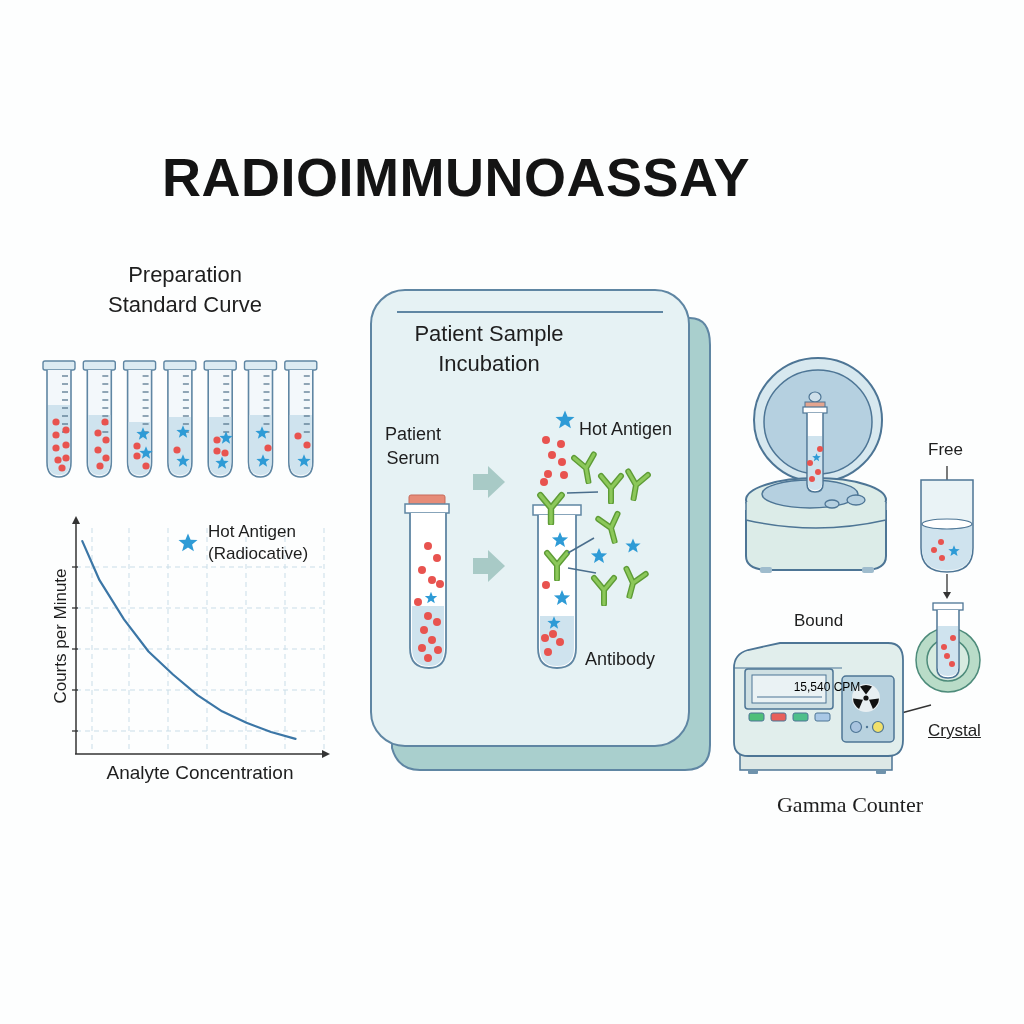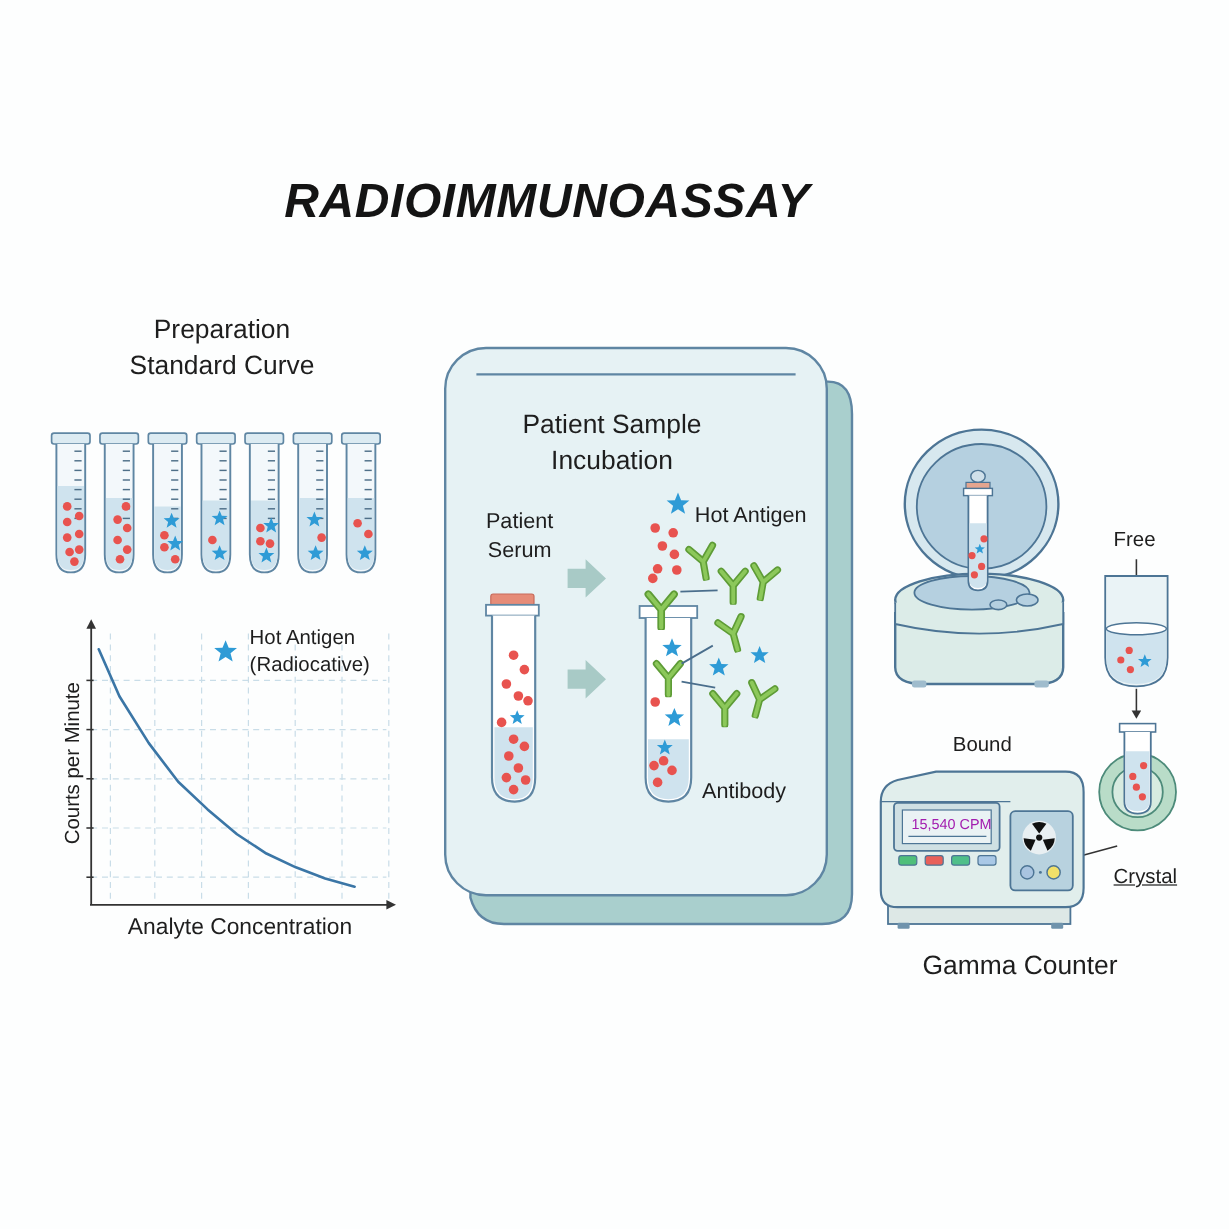--- a/index.html
+++ b/index.html
@@ -1,18 +1,18 @@
 <!DOCTYPE html>
 <html><head>
 <meta charset="utf-8">
 <style>
   html,body{margin:0;padding:0;}
   body{width:1024px;height:1024px;background:#fdfefe;position:relative;overflow:hidden;font-family:"Liberation Sans",sans-serif;color:#1a1a1a;}
   .abs{position:absolute;}
-  .title{left:0;width:912px;top:146px;text-align:center;font-size:40px;font-weight:bold;letter-spacing:0.5px;color:#141414;font-style:italic;}
+  .title{left:0;width:912px;top:146px;text-align:center;font-size:54px;font-weight:bold;letter-spacing:0.5px;color:#141414;}
   .lbl{font-size:22px;text-align:center;line-height:30px;color:#1e1e1e;}
   .small{font-size:18px;line-height:24px;color:#1e1e1e;}
   svg{position:absolute;left:0;top:0;}
 </style>
 </head>
 <body>
 
 <div class="abs title">RADIOIMMUNOASSAY</div>
 
 <svg width="1024" height="1024" viewBox="0 0 1024 1024">
@@ -364,30 +364,30 @@
     </svg>
 </div>
 <div class="abs small" style="left:208px;top:521px;width:140px;font-size:17px;line-height:22px;">
   <div>Hot Antigen</div>
   <div>(Radiocative)</div>
 </div>
 
 <div class="abs small" style="left:80px;top:761px;width:240px;text-align:center;font-size:19px;">Analyte Concentration</div>
 <div class="abs small" style="left:-12px;top:624px;width:146px;text-align:center;font-size:17px;transform:rotate(-90deg);">Courts per Minute</div>
 
-<div class="abs lbl" style="left:385px;top:319px;width:250px;margin-top:20px;">
+<div class="abs lbl" style="left:364px;top:319px;width:250px;">
   <div>Patient Sample</div>
   <div>Incubation</div>
 </div>
-<div class="abs small" style="left:372px;top:422px;width:82px;text-align:center;padding-left:20px;">
+<div class="abs small" style="left:372px;top:422px;width:82px;text-align:center;">
   <div>Patient</div>
   <div>Serum</div>
 </div>
 <div class="abs small" style="left:579px;top:417px;">Hot Antigen</div>
 <div class="abs small" style="left:585px;top:647px;">Antibody</div>
 
 <div class="abs lbl" style="left:735px;top:271px;width:230px;">
 </div>
 <div class="abs small" style="left:928px;top:438px;font-size:17px;">Free</div>
 <div class="abs small" style="left:794px;top:609px;font-size:17px;">Bound</div>
 <div class="abs small" style="left:928px;top:719px;font-size:17px;text-decoration:underline;">Crystal</div>
-<div class="abs" style="left:758px;top:680px;width:70px;text-align:center;font-size:12px;color:#a21caf;font-family:'Liberation Sans',sans-serif;">15,540 CPM</div>
-<div class="abs lbl" style="left:720px;top:790px;width:260px;">Gamma Counter</div>
+<div class="abs" style="left:792px;top:680px;width:70px;text-align:center;font-size:12px;color:#000000;font-family:'Liberation Sans',sans-serif;">15,540 CPM</div>
+<div class="abs lbl" style="left:720px;top:790px;width:260px;font-family:Liberation Serif, serif;">Gamma Counter</div>
 
 </body></html>

